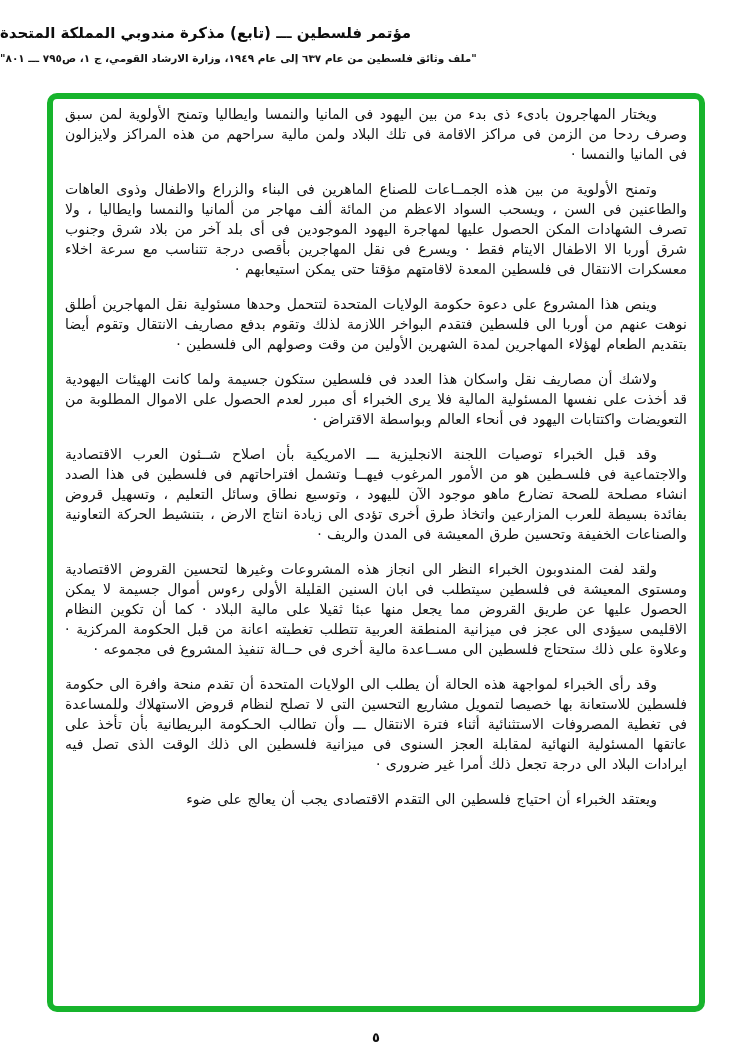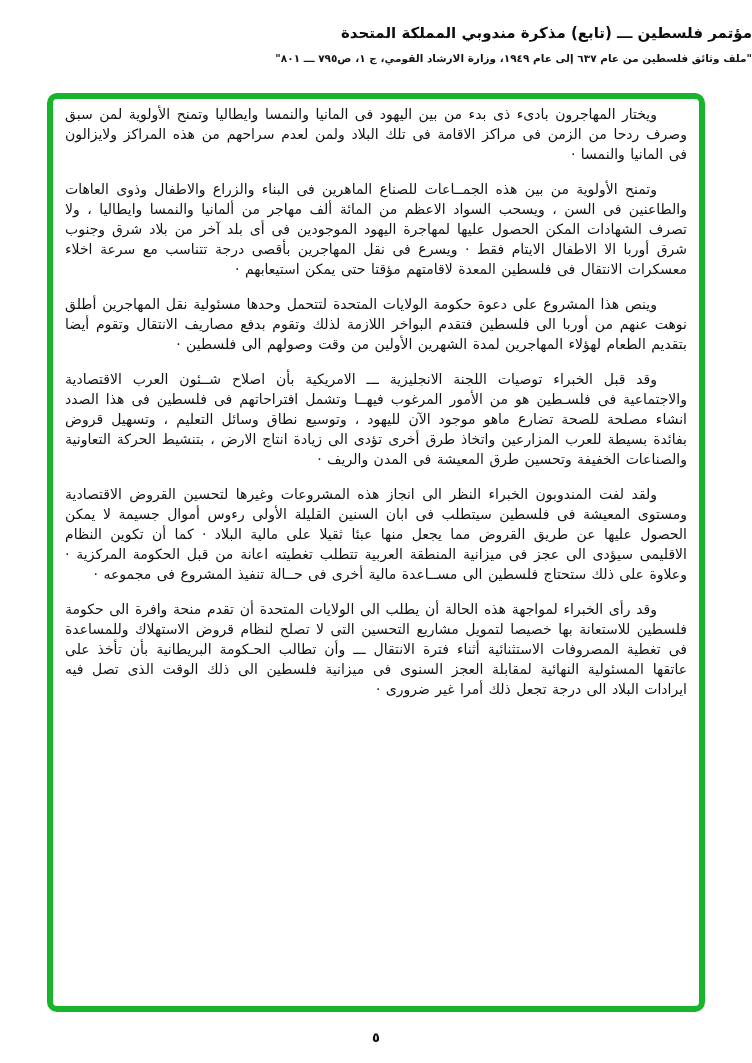--- a/index.html
+++ b/index.html
@@ -14,21 +14,21 @@
     width: 752px;
     height: 1063px;
     background: #ffffff;
     overflow: hidden;
   }
   .header {
     position: absolute;
     top: 24px;
     left: 0;
     right: 0;
-    text-align: right;
+    text-align: left;
     direction: rtl;
     color: #0d0d0d;
   }
   .doc-title {
     font-size: 15px;
     font-weight: bold;
     letter-spacing: 0.2px;
     margin: 0;
   }
   .doc-subtitle {
@@ -82,23 +82,25 @@
 <div class="page">
 
   <div class="header">
     <h1 class="doc-title">مؤتمر فلسطين ـــ (تابع) مذكرة مندوبي المملكة المتحدة</h1>
     <div class="doc-subtitle">"ملف وثائق فلسطين من عام ٦٣٧ إلى عام ١٩٤٩، وزارة الارشاد القومي، ج ١، ص٧٩٥ ـــ ٨٠١"</div>
   </div>
 
   <div class="highlight-box" style="border-color: rgb(23, 180, 44);"></div>
 
   <div class="doc-body">
-    <p>ويختار المهاجرون بادىء ذى بدء من بين اليهود فى المانيا والنمسا وايطاليا وتمنح الأولوية لمن سبق وصرف ردحا من الزمن فى مراكز الاقامة فى تلك البلاد ولمن لعدم سراحهم من هذه المراكز ولايزالون فى المانيا والنمسا ·</p>
+    <p>ويختار المهاجرون بادىء ذى بدء من بين اليهود فى المانيا والنمسا وايطاليا وتمنح الأولوية لمن سبق وصرف ردحا من الزمن فى مراكز الاقامة فى تلك البلاد ولمن مالية سراحهم من هذه المراكز ولايزالون فى المانيا والنمسا ·</p>
     <p>وتمنح الأولوية من بين هذه الجمــاعات للصناع الماهرين فى البناء والزراع والاطفال وذوى العاهات والطاعنين فى السن ، ويسحب السواد الاعظم من المائة ألف مهاجر من ألمانيا والنمسا وايطاليا ، ولا تصرف الشهادات المكن الحصول عليها لمهاجرة اليهود الموجودين فى أى بلد آخر من بلاد شرق وجنوب شرق أوربا الا الاطفال الايتام فقط · ويسرع فى نقل المهاجرين بأقصى درجة تتناسب مع سرعة اخلاء معسكرات الانتقال فى فلسطين المعدة لاقامتهم مؤقتا حتى يمكن استيعابهم ·</p>
     <p>وينص هذا المشروع على دعوة حكومة الولايات المتحدة لتتحمل وحدها مسئولية نقل المهاجرين أطلق نوهت عنهم من أوربا الى فلسطين فتقدم البواخر اللازمة لذلك وتقوم بدفع مصاريف الانتقال وتقوم أيضا بتقديم الطعام لهؤلاء المهاجرين لمدة الشهرين الأولين من وقت وصولهم الى فلسطين ·</p>
+    <p>ولاشك أن مصاريف نقل واسكان هذا العدد فى فلسطين ستكون جسيمة ولما كانت الهيئات اليهودية قد أخذت على نفسها المسئولية المالية فلا يرى الخبراء أى مبرر لعدم الحصول على الاموال المطلوبة من التعويضات واكتتابات اليهود فى أنحاء العالم وبواسطة الاقتراض ·</p>
     <p>وقد قبل الخبراء توصيات اللجنة الانجليزية ـــ الامريكية بأن اصلاح شــئون العرب الاقتصادية والاجتماعية فى فلسـطين هو من الأمور المرغوب فيهــا وتشمل افتراحاتهم فى فلسطين فى هذا الصدد انشاء مصلحة للصحة تضارع ماهو موجود الآن لليهود ، وتوسيع نطاق وسائل التعليم ، وتسهيل قروض بفائدة بسيطة للعرب المزارعين واتخاذ طرق أخرى تؤدى الى زيادة انتاج الارض ، بتنشيط الحركة التعاونية والصناعات الخفيفة وتحسين طرق المعيشة فى المدن والريف ·</p>
     <p>ولقد لفت المندوبون الخبراء النظر الى انجاز هذه المشروعات وغيرها لتحسين القروض الاقتصادية ومستوى المعيشة فى فلسطين سيتطلب فى ابان السنين القليلة الأولى رءوس أموال جسيمة لا يمكن الحصول عليها عن طريق القروض مما يجعل منها عبئا ثقيلا على مالية البلاد · كما أن تكوين النظام الاقليمى سيؤدى الى عجز فى ميزانية المنطقة العربية تتطلب تغطيته اعانة من قبل الحكومة المركزية · وعلاوة على ذلك ستحتاج فلسطين الى مســاعدة مالية أخرى فى حــالة تنفيذ المشروع فى مجموعه ·</p>
     <p>وقد رأى الخبراء لمواجهة هذه الحالة أن يطلب الى الولايات المتحدة أن تقدم منحة وافرة الى حكومة فلسطين للاستعانة بها خصيصا لتمويل مشاريع التحسين التى لا تصلح لنظام قروض الاستهلاك وللمساعدة فى تغطية المصروفات الاستثنائية أثناء فترة الانتقال ـــ وأن تطالب الحـكومة البريطانية بأن تأخذ على عاتقها المسئولية النهائية لمقابلة العجز السنوى فى ميزانية فلسطين الى ذلك الوقت الذى تصل فيه ايرادات البلاد الى درجة تجعل ذلك أمرا غير ضرورى ·</p>
+    <p>ويعتقد الخبراء أن احتياج فلسطين الى التقدم الاقتصادى يجب أن يعالج على ضوء</p>
   </div>
 
   <div class="page-number">٥</div>
 
 </div>
 
 </body></html>

